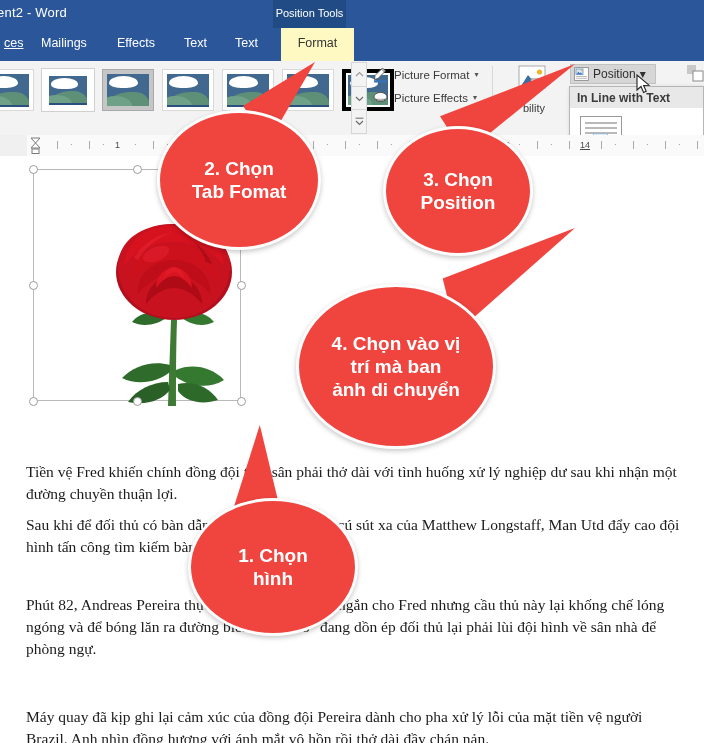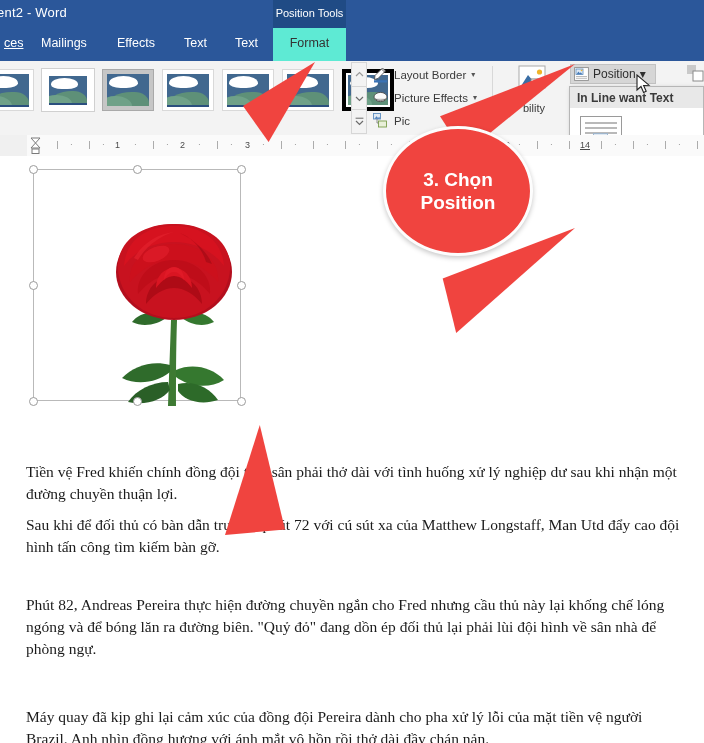--- a/index.html
+++ b/index.html
@@ -12,21 +12,21 @@
 
   
   .titlebar{position:absolute;left:0;top:0;width:704px;height:28px;background:#2b579a;}
   .doc-title{position:absolute;left:0;top:5px;color:#fff;font-size:13px;letter-spacing:.2px;white-space:nowrap;}
   .picture-tools-tab{position:absolute;left:273px;top:0;width:73px;height:28px;background:#204b85;}
   .picture-tools-tab span{position:absolute;left:0;right:0;top:7px;text-align:center;color:#ffffff;font-size:11px;}
 
   
   .tabrow{position:absolute;left:0;top:28px;width:704px;height:33px;background:#2b579a;}
   .tab{position:absolute;top:8px;color:#ffffff;font-size:12.5px;white-space:nowrap;}
-  .tab-format{position:absolute;left:273px;top:28px;width:73px;height:33px;background:#5eead4;}
+  .tab-format{position:absolute;left:281px;top:28px;width:73px;height:33px;background:#fef9c3;}
   .tab-format span{position:absolute;left:0;right:0;top:8px;text-align:center;color:#343434;font-size:12.5px;}
   .tellme{position:absolute;left:371px;top:36px;color:#fff;font-size:12.5px;white-space:nowrap;}
   .bulb{position:absolute;left:340px;top:34px;width:16px;height:18px;}
 
   
   .ribbon{position:absolute;left:0;top:61px;width:704px;height:74px;background:#f3f3f3;border-bottom:1px solid #d4d4d4;}
 
   
   .styles-gallery{position:absolute;left:-18px;top:5px;height:48px;display:flex;gap:8px;align-items:center;}
   .style-thumb{width:52px;height:42px;background:#ffffff;border:1px solid #d9d9d9;position:relative;box-sizing:border-box;}
@@ -218,43 +218,32 @@
 
   <div class="pgroup">
     <div class="pitem">
       <span class="picon">
         <svg viewBox="0 0 17 17" width="17" height="17">
           <path d="M3 9.5 L10.5 2 L13.5 5 L6 12.5 L2.5 13.5 Z" fill="#ffffff" stroke="#4d4d4d" stroke-width=".9"></path>
           <path d="M9.5 3 L12.5 6" stroke="#4d4d4d" stroke-width=".9"></path>
           <rect x="2" y="14.2" width="13" height="2.3" fill="#3a72b5"></rect>
         </svg>
       </span>
-      <span class="lbl">Layout Border</span>
+      <span class="lbl">Picture Format</span>
       <span class="caret">▾</span>
     </div>
     <div class="pitem">
       <span class="picon">
         <svg viewBox="0 0 17 17" width="17" height="17">
           <ellipse cx="8.5" cy="8" rx="6.5" ry="4.6" fill="#fafafa" stroke="#4d4d4d" stroke-width=".9"></ellipse>
           <path d="M3 9.5c2 2.4 9 2.4 11.2 0" fill="#d8d8d8" stroke="#4d4d4d" stroke-width=".8"></path>
         </svg>
       </span>
       <span class="lbl">Picture Effects</span>
       <span class="caret">▾</span>
-    </div>
-    <div class="pitem">
-      <span class="picon">
-        <svg viewBox="0 0 17 17" width="17" height="17">
-          <rect x="1.5" y="1.5" width="7" height="5.5" fill="#dfe9f3" stroke="#5d8dbf" stroke-width=".9"></rect>
-          <path d="M2.5 6.8 L4.5 4.2 L6 6 L7.3 4.8 L8 6.8Z" fill="#4a7ebb"></path>
-          <rect x="6.5" y="9" width="8" height="6" fill="#e8efd8" stroke="#7a9d4c" stroke-width=".9"></rect>
-          <path d="M5 7v4h1.5" fill="none" stroke="#777" stroke-width=".8"></path>
-        </svg>
-      </span>
-      <span class="lbl">Pic</span>
     </div>
   </div>
 
   <div class="vsep" style="left:492px;top:66px;height:64px;"></div>
 
   <div class="accbtn">
     <div class="bigicon">
       <svg viewBox="0 0 38 34" width="38" height="34">
         <rect x="4" y="2" width="26" height="22" fill="#ffffff" stroke="#a9a9a9" stroke-width="1"></rect>
         <circle cx="24.5" cy="8" r="2.6" fill="#f0b429"></circle>
@@ -286,21 +275,21 @@
       <rect x="1" y="1" width="9" height="9" fill="#c9c9c9"></rect>
       <rect x="7" y="7" width="10" height="10" fill="#fff" stroke="#8a8a8a" stroke-width="1"></rect>
     </svg>
   </div>
 
   <svg style="position:absolute;left:636px;top:74px;z-index:60;" width="16" height="22">
     <path d="M1 1 L1 16 L5 12.5 L7.6 18.5 L10.2 17.2 L7.6 11.4 L13 11.2 Z" fill="#ffffff" stroke="#222" stroke-width="1.1"></path>
   </svg>
 
   <div class="dropdown">
-    <div class="dd-header">In Line want Text</div>
+    <div class="dd-header">In Line with Text</div>
     <div class="dd-inline" id="dd-inline-host">
         <div class="layout-thumb" style="width: 42px; height: 54px;">
           <div class="lt-line" style="left:4px;right:4px;top:5px;"></div>
           <div class="lt-line" style="left:4px;right:4px;top:10px;"></div>
           <div class="lt-line" style="left:4px;right:4px;top:15px;"></div>
           <div class="lt-line" style="left:4px;right:4px;top:20px;"></div>
           <div class="lt-line" style="left:4px;right:4px;top:25px;"></div>
           <div class="lt-line" style="left:4px;right:4px;top:30px;"></div>
           <div class="lt-line" style="left:4px;right:4px;top:35px;"></div>
           <div class="lt-line" style="left:4px;right:4px;top:40px;"></div>
@@ -504,23 +493,32 @@
     </div>
 
     <div class="para" id="par-0" style="left: 26px; top: 305px; width: 655px;">Tiền vệ Fred khiến chính đồng đội trên sân phải thở dài với tình huống xử lý nghiệp dư sau khi nhận một đường chuyền thuận lợi.</div>
     <div class="para" id="par-1" style="left: 26px; top: 358px; width: 660px;">Sau khi để đối thủ có bàn dẫn trước ở phút 72 với cú sút xa của Matthew Longstaff, Man Utd đẩy cao đội hình tấn công tìm kiếm bàn gỡ.</div>
     <div class="para" id="par-2" style="left: 26px; top: 438px; width: 660px;">Phút 82, Andreas Pereira thực hiện đường chuyền ngắn cho Fred nhưng cầu thủ này lại khống chế lóng ngóng và để bóng lăn ra đường biên. "Quỷ đỏ" đang dồn ép đối thủ lại phải lùi đội hình về sân nhà để phòng ngự.</div>
     <div class="para" id="par-3" style="left: 26px; top: 550px; width: 660px;">Máy quay đã kịp ghi lại cảm xúc của đồng đội Pereira dành cho pha xử lý lỗi của mặt tiền vệ người Brazil. Anh nhìn đồng hương với ánh mắt vô hồn rồi thở dài đầy chán nản.</div>
   </div>
 
 
   <div class="tail" style="left:225px;top:425px;width:60px;height:110px;clip-path:polygon(58% 0,100% 95%,0 100%);"></div>
+  <div class="bubble b1">
+      <span id="cb1">1. Chọn<br>hình</span>
+    </div>
 
   <div class="tail" style="left:235px;top:62px;width:80px;height:80px;clip-path:polygon(100% 0,42% 100%,10% 55%);"></div>
+  <div class="bubble b2">
+      <span id="cb2">2. Chọn<br>Tab Fomat</span>
+    </div>
 
   <div class="tail" style="left:440px;top:64px;width:135px;height:90px;clip-path:polygon(100% 0,18% 100%,0 58%);"></div>
   <div class="bubble b3">
       <span id="cb3">3. Chọn<br>Position</span>
     </div>
 
   <div class="tail" style="left:440px;top:228px;width:135px;height:105px;clip-path:polygon(100% 0,12% 100%,2% 48%);"></div>
+  <div class="bubble b4">
+      <span id="cb4">4. Chọn vào vị<br>trí mà ban<br>ảnh di chuyển</span>
+    </div>
 
 </div>
 
 </body></html>

